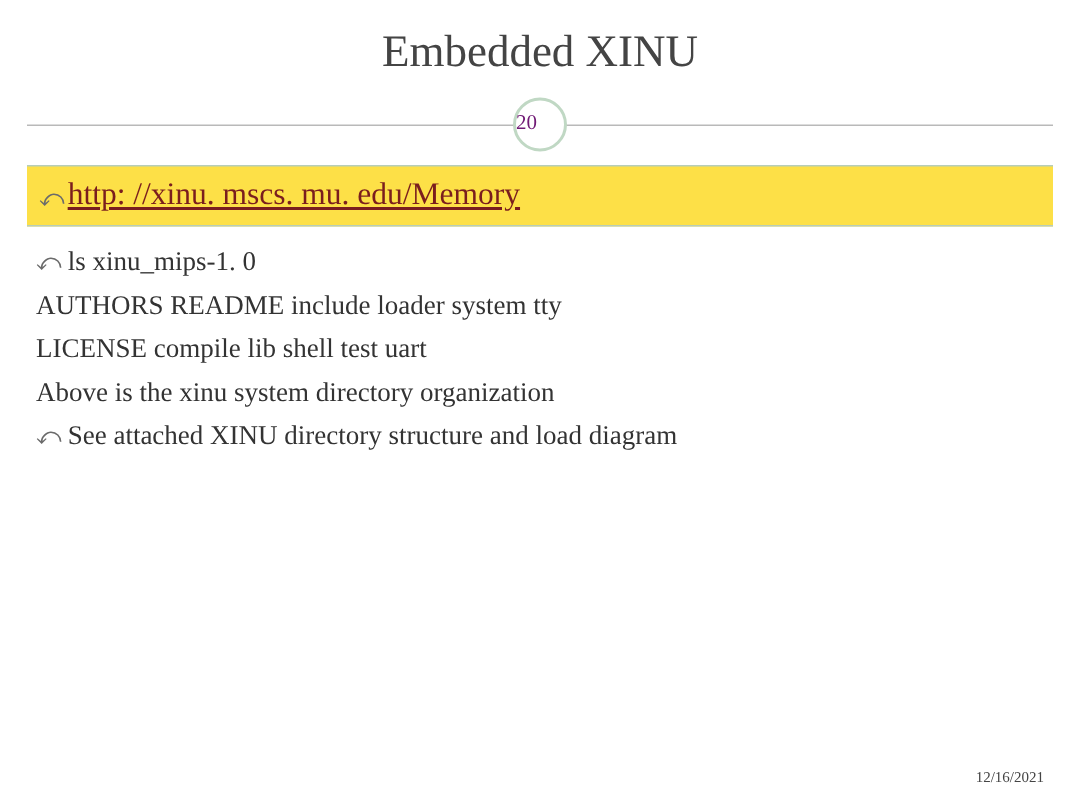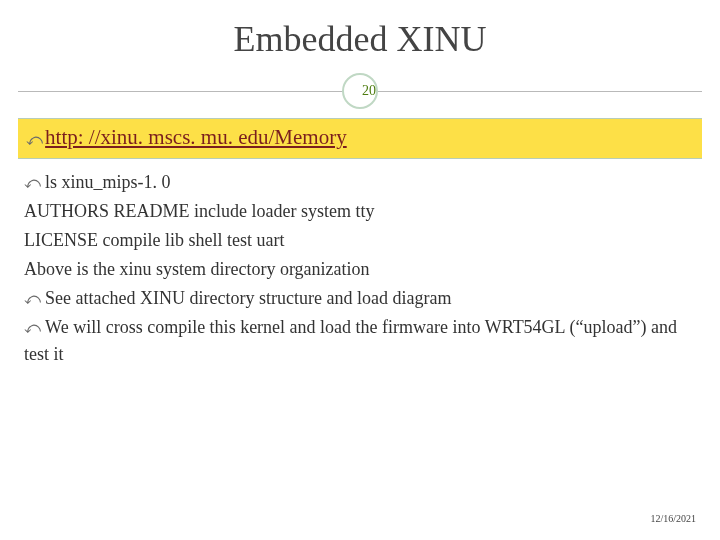--- a/index.html
+++ b/index.html
@@ -13,21 +13,21 @@
     overflow: hidden;
   }
   .slide {
     position: relative;
     width: 720px;
     height: 540px;
     box-sizing: border-box;
   }
   .title {
     text-align: center;
-    font-size: 36px;
+    font-size: 30px;
     color: #444;
     padding-top: 18px;
     padding-bottom: 14px;
     font-weight: normal;
   }
   .title-rule-wrap {
     position: relative;
     height: 34px;
     margin: 0 18px 10px 18px;
   }
@@ -44,23 +44,23 @@
     left: 50%;
     top: 50%;
     transform: translate(-50%, -50%);
     width: 32px;
     height: 32px;
     background: #fff;
     border: 2px solid #c0d8c4;
     border-radius: 50%;
     display: flex;
     align-items: center;
-    justify-content: flex-end;
+    justify-content: flex-start;
     font-size: 14px;
-    color: #4d7c0f;
+    color: #701a75;
   }
   .link-band {
     margin: 0 18px;
     background: #fde047;
     border-top: 1px solid #b7cdb9;
     border-bottom: 1px solid #b7cdb9;
     padding: 6px 8px 8px 8px;
   }
   .link-band a {
     color: #7a1e1e;
@@ -115,20 +115,17 @@
   <div class="body">
     <div class="line">
       <span class="bullet">⤺</span><span>ls xinu_mips-1. 0</span>
     </div>
     <div class="line">AUTHORS README  include loader  system  tty</div>
     <div class="line">LICENSE compile lib    shell   test   uart</div>
     <div class="line">Above is the xinu system directory organization</div>
     <div class="line">
       <span class="bullet">⤺</span><span>See attached XINU directory structure and load diagram</span>
     </div>
-    <div class="line">
-      <span class="bullet">⤺</span><span>We will cross compile this kernel and load the firmware into WRT54GL (“upload”) and test it</span>
-    </div>
   </div>
 
   <div class="date">12/16/2021</div>
 
 </div>
 
 </body></html>

